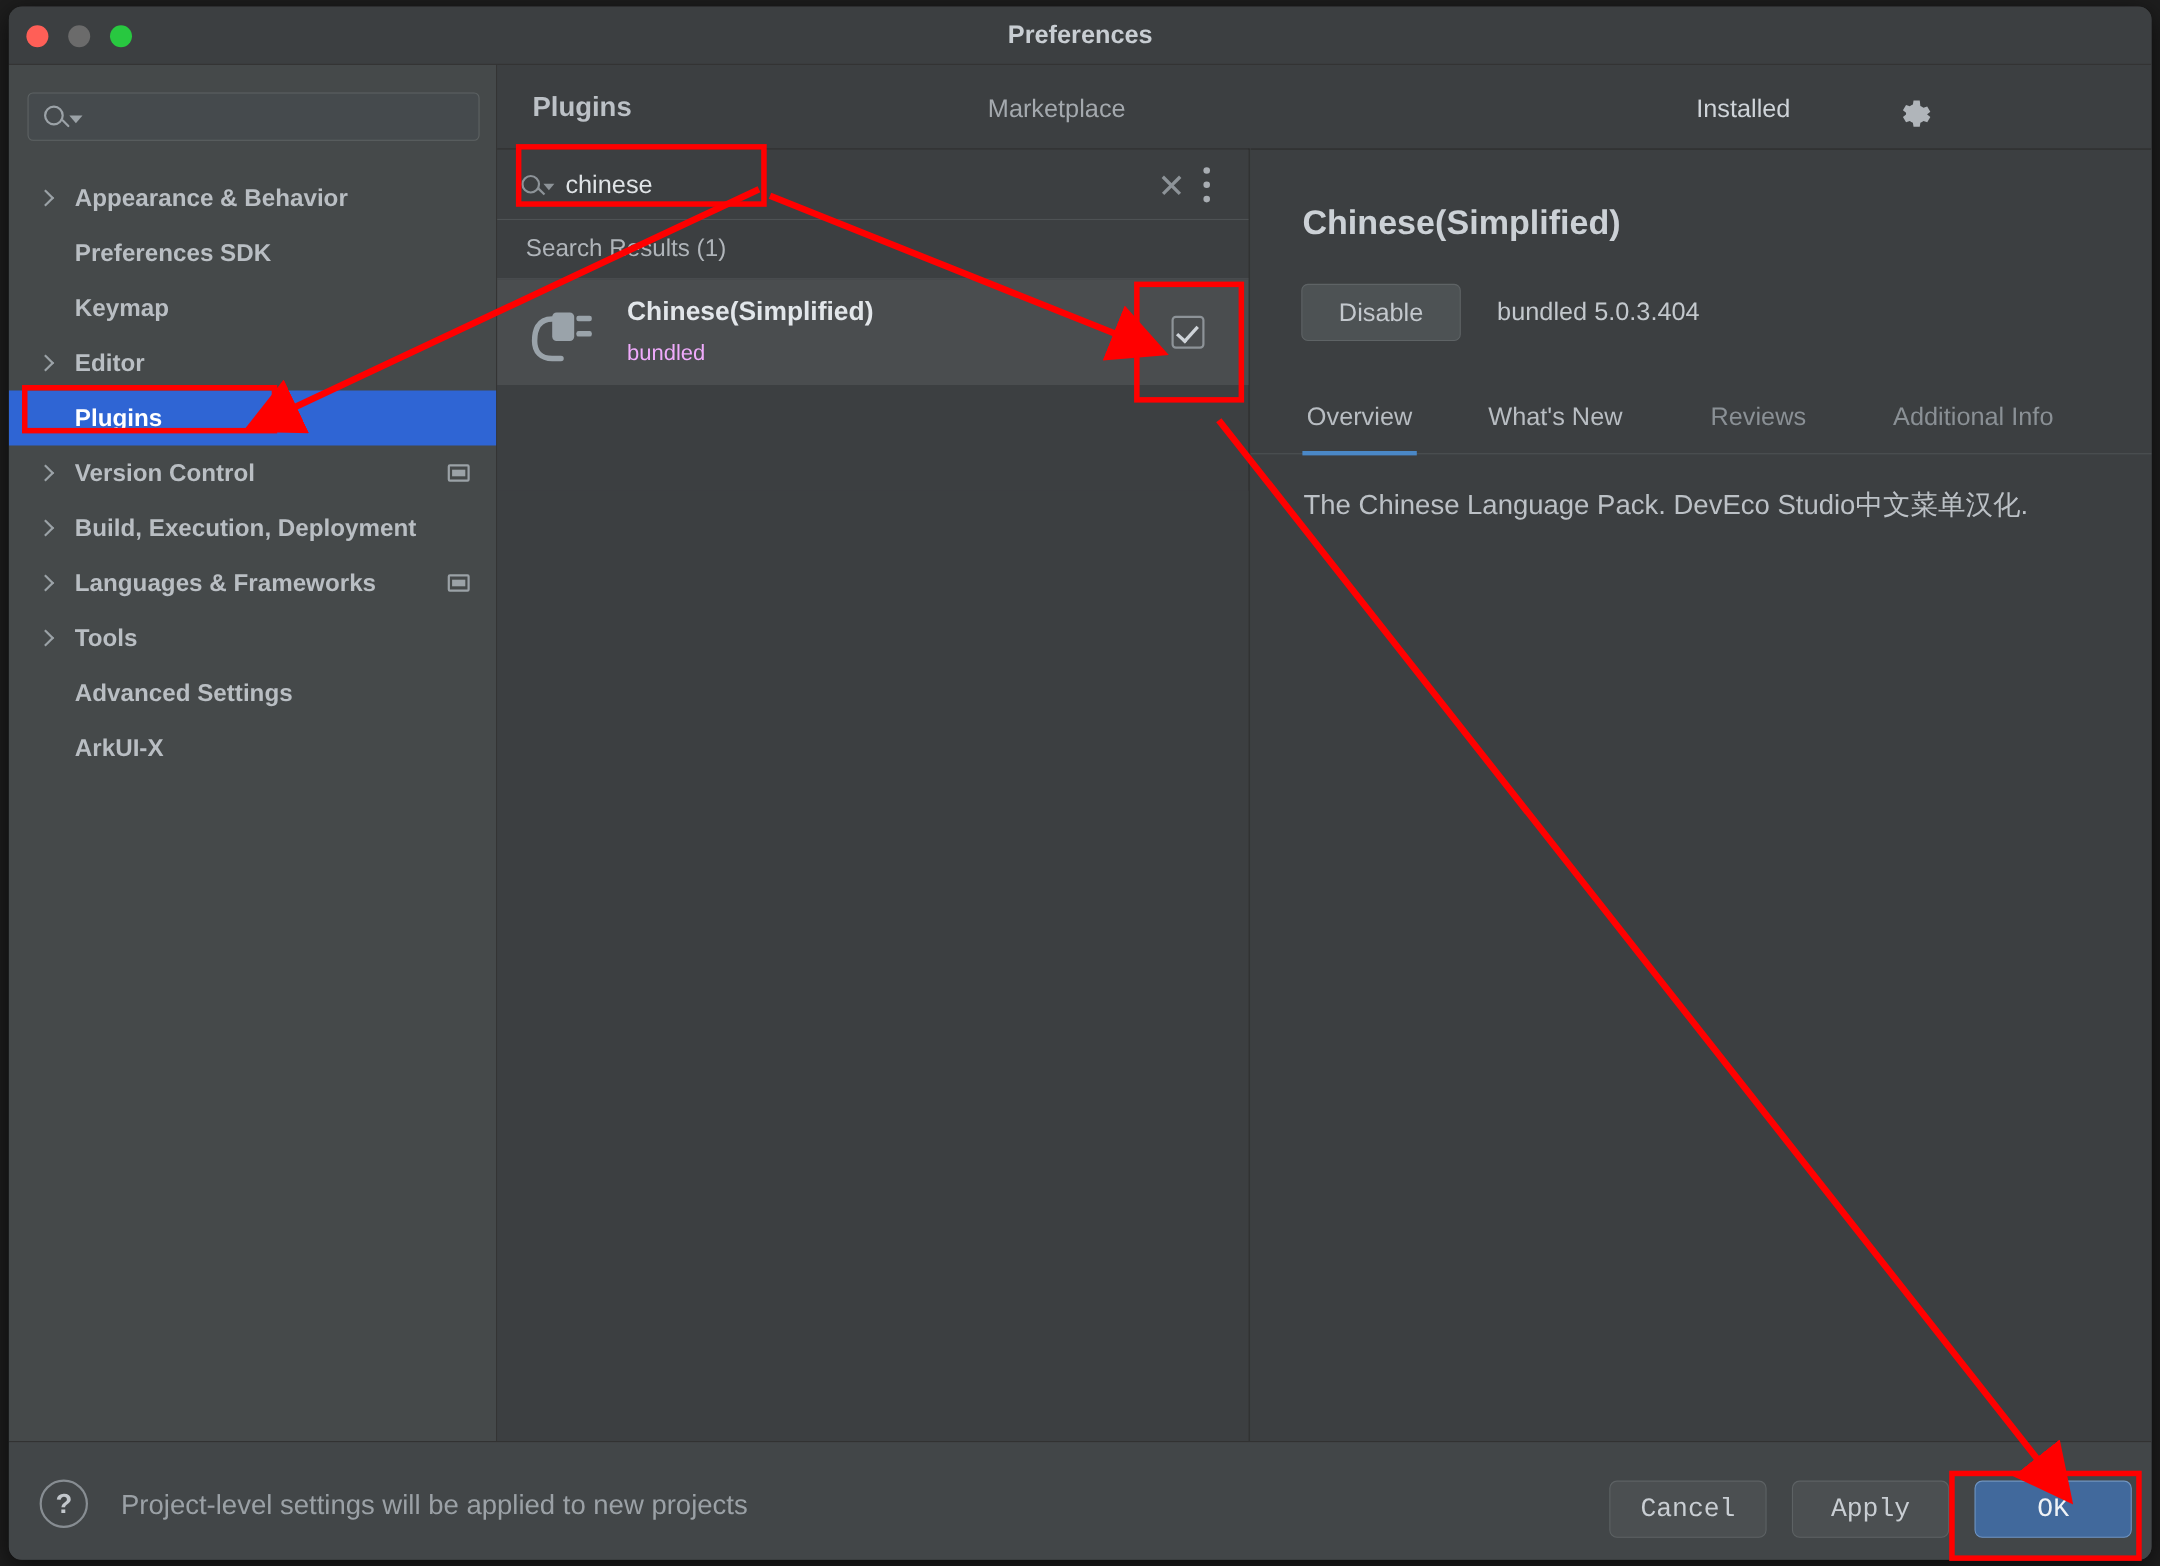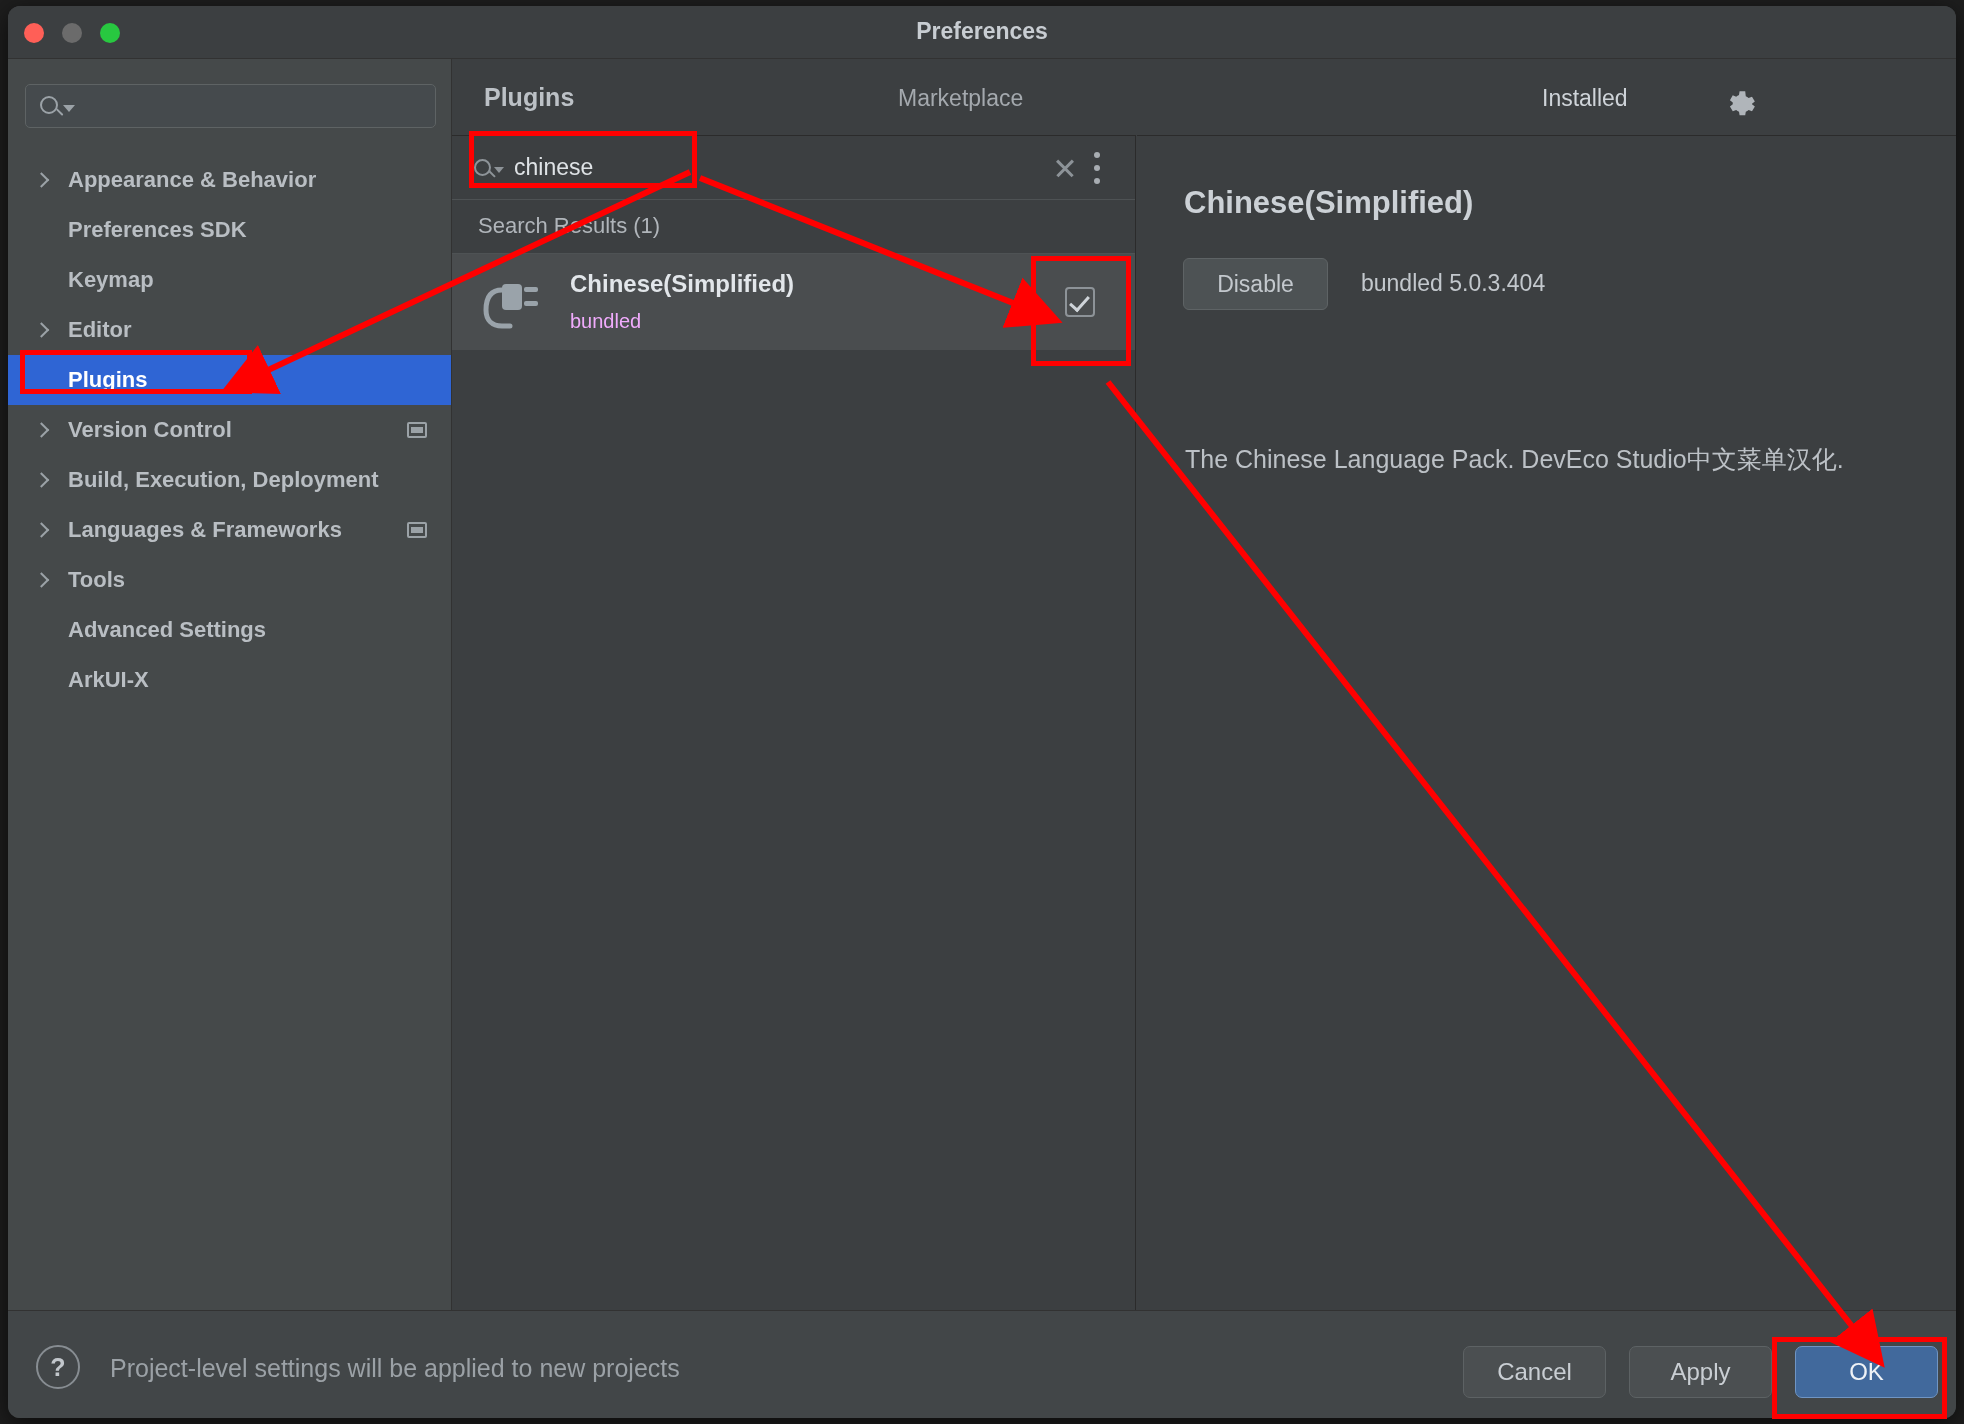--- a/index.html
+++ b/index.html
@@ -303,21 +303,21 @@
   }
   #footer-note {
     position: absolute; left: 102px; top: 43px;
     font-size: 25px; color: #9ba1a6;
   }
   .foot-btn {
     position: absolute; top: 35px;
     height: 52px;
     border-radius: 7px;
     font-size: 24px;
-    display: flex; align-items: center; justify-content: center;
+    display: flex; align-items: center; justify-content: center; font-family: Liberation Mono, monospace;
   }
   #btn-cancel {
     left: 1455px; width: 143px;
     background: #4b4f51; border: 1px solid #5d6264; color: #c9ced3;
   }
   #btn-apply {
     left: 1621px; width: 143px;
     background: #4b4f51; border: 1px solid #5d6264; color: #c9ced3;
   }
   #btn-ok {
@@ -443,20 +443,26 @@
       </div>
 
       <div id="plug-body"></div>
     </div>
 
     <div id="detail">
       <div id="det-title">Chinese(Simplified)</div>
       <div id="disable-btn">Disable</div>
       <div id="det-version">bundled 5.0.3.404</div>
 
+      <div id="det-tabs">
+        <div class="det-tab active" id="dt0">Overview</div>
+        <div class="det-tab" id="dt1">What's New</div>
+        <div class="det-tab dim" id="dt2">Reviews</div>
+        <div class="det-tab dim" id="dt3">Additional Info</div>
+      </div>
 
       <div id="det-desc">The Chinese Language Pack. DevEco Studio中文菜单汉化.</div>
     </div>
   </div>
 
   <div id="footer">
     <div id="help-btn">?</div>
     <div id="footer-note">Project-level settings will be applied to new projects</div>
     <div class="foot-btn" id="btn-cancel">Cancel</div>
     <div class="foot-btn" id="btn-apply">Apply</div>

